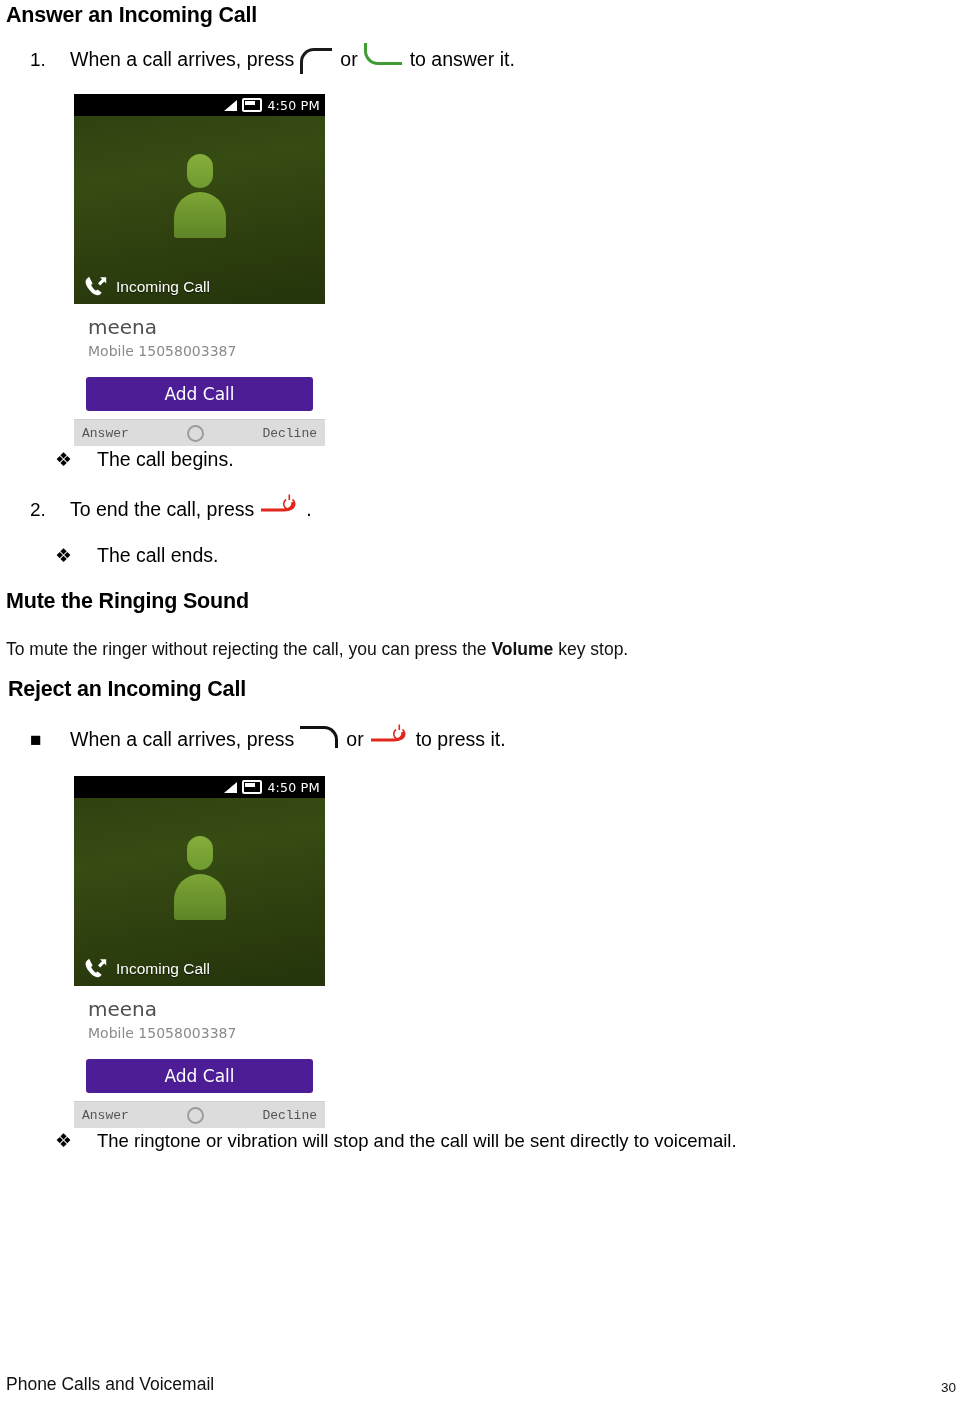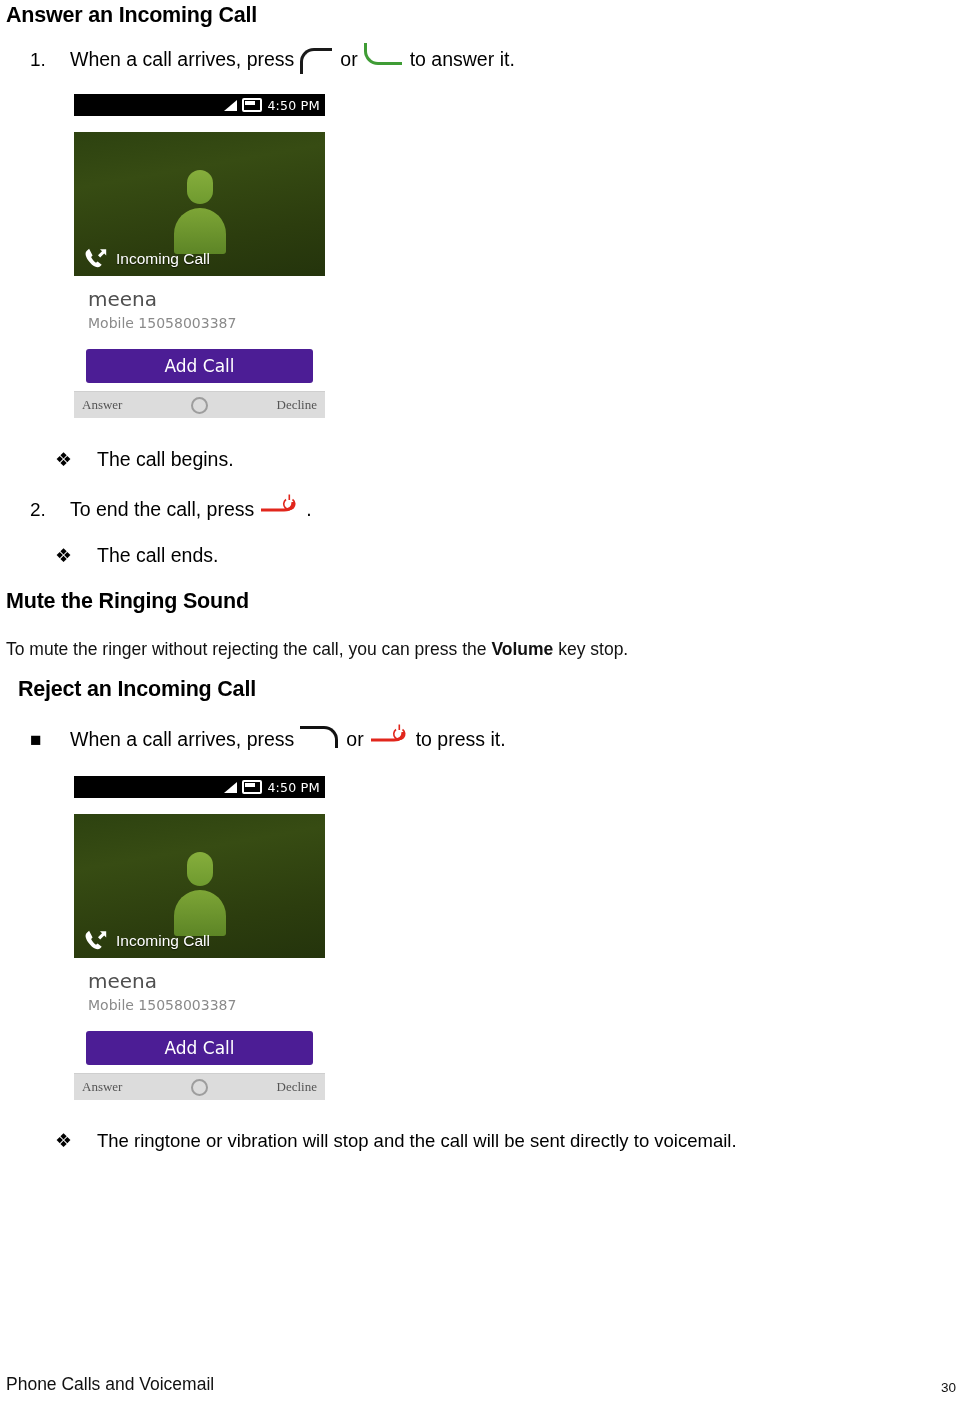--- a/index.html
+++ b/index.html
@@ -28,21 +28,21 @@
     font-family: "Liberation Sans", sans-serif;
     font-weight: bold;
     font-size: 21.5px;
     line-height: 26px;
     margin: 0;
     letter-spacing: -0.2px;
     color: #000;
   }
   .h-answer   { position: absolute; left: 6px;  top: 2px; }
   .h-mute     { position: absolute; left: 6px;  top: 588px; }
-  .h-reject   { position: absolute; left: 18px;  top: 676px; }
+  .h-reject   { position: absolute; left: 8px;  top: 676px; }
 
   
   .body-text {
     position: absolute;
     left: 6px;
     top: 638px;
     font-family: "Liberation Sans Narrow", "Liberation Sans", sans-serif;
     font-stretch: condensed;
     font-size: 17.5px;
     line-height: 22px;
@@ -177,24 +177,23 @@
   .sb-time {
     color: #ffffff;
     font-size: 12.5px;
     letter-spacing: 0.2px;
     font-family: "DejaVu Sans", sans-serif;
   }
   .sb-time .ampm { font-size: 13px; }
 
   .call-hero {
     position: relative;
-    height: 144px;
+    height: 188px;
     background: linear-gradient(170deg, #2d4210 0%, #374c13 30%, #2c3d0e 70%, #24340c 100%);
     overflow: hidden;
-    margin-top: 16px;
   }
   .avatar-glyph {
     position: absolute;
     left: 50%;
     transform: translateX(-50%);
     top: 38px;
     width: 56px;
     height: 92px;
   }
   .avatar-head {
@@ -268,21 +267,21 @@
     display: flex;
     align-items: center;
     justify-content: space-between;
     padding: 0 8px;
     box-sizing: border-box;
     border-top: 1px solid #cfcfcf;
   }
   .answerbar span {
     font-size: 13px;
     color: #555555;
-    font-family: Liberation Serif, serif;
+    font-family: Liberation Mono, monospace;
   }
   .home-circle {
     width: 13px; height: 13px;
     border: 2px solid #9d9d9d;
     border-radius: 50%;
   }
 
   
   .footer {
     position: absolute;

